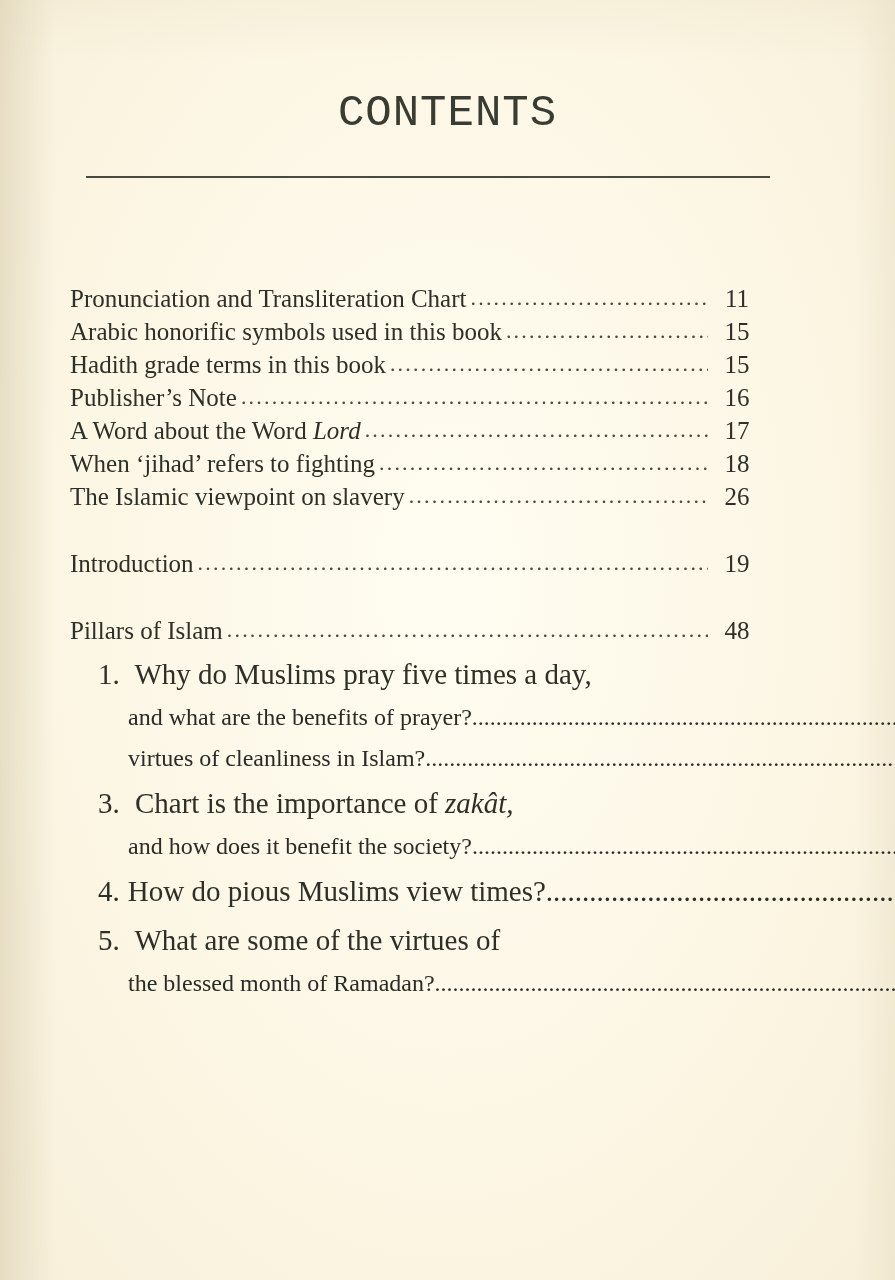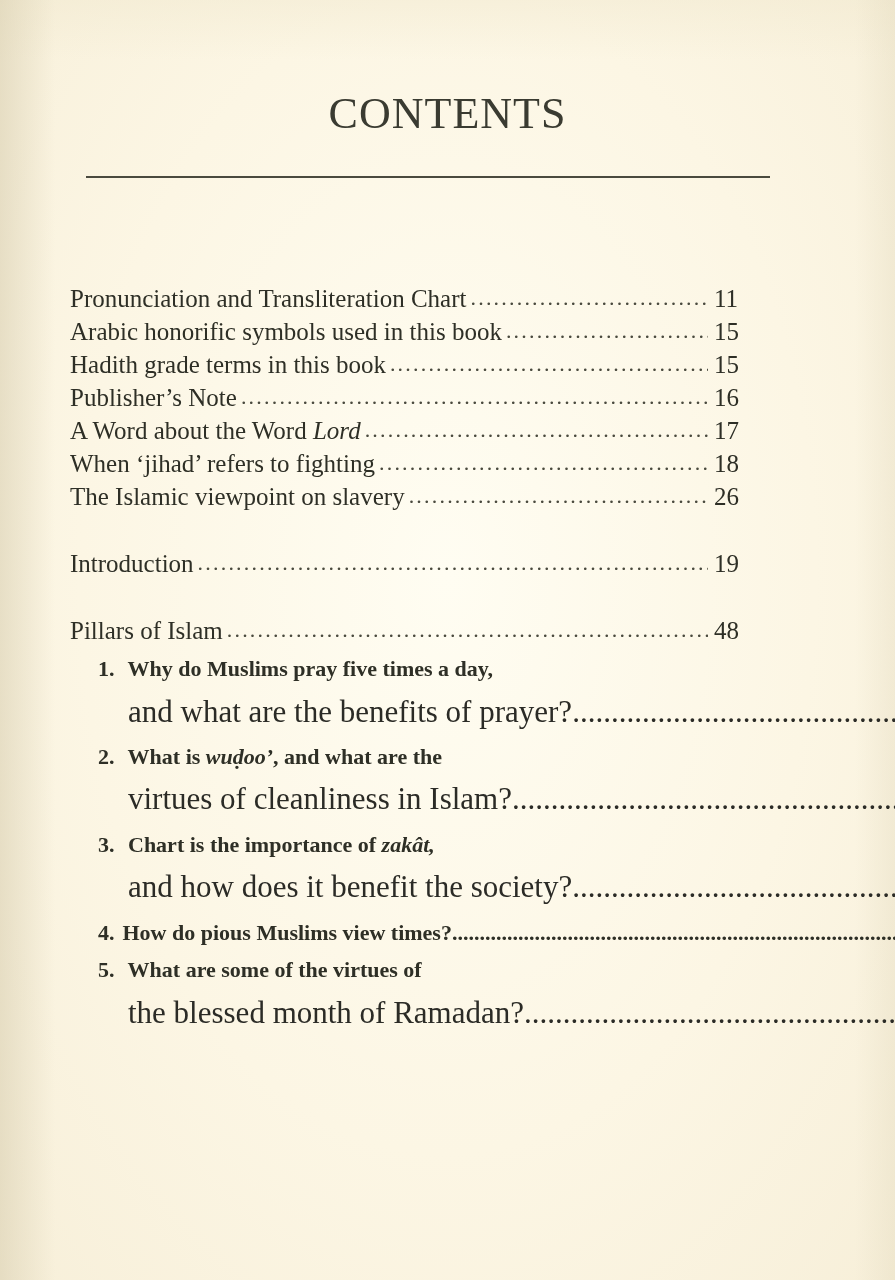--- a/index.html
+++ b/index.html
@@ -32,21 +32,21 @@
   .title {
     position: absolute;
     top: 88px;
     left: 0;
     width: 895px;
     text-align: center;
     font-size: 44px;
     letter-spacing: 1px;
     color: #3a3b31;
     font-variant: small-caps;
-    font-family: Liberation Serif, serif;
+    font-family: Liberation Mono, monospace;
   }
   .title .cap {
     font-size: 44px;
   }
   .rule {
     position: absolute;
     top: 176px;
     left: 86px;
     width: 684px;
     height: 2px;
@@ -78,40 +78,39 @@
     white-space: nowrap;
     margin: 0 6px 0 4px;
     color: #4a4a3e;
     font-size: 22px;
     letter-spacing: 2.2px;
     position: relative;
     top: -2px;
   }
   .entry .page-num {
     flex: 0 0 46px;
-    text-align: left;
+    text-align: center;
     font-size: 25px;
   }
 
   
   .qitem {
     margin-bottom: 2px;
   }
   .qline1 {
-    font-size: 22px;
+    font-size: 29px;
     line-height: 1.62;
     padding-left: 28px;
     color: #2e2f26;
     white-space: nowrap;
-    font-weight: bold;
   }
   .qline2 {
     display: flex;
     align-items: baseline;
-    font-size: 31px;
+    font-size: 24px;
     line-height: 1.62;
     padding-left: 58px;
     white-space: nowrap;
   }
   .qline1.single {
     display: flex;
     align-items: baseline;
     padding-left: 28px;
   }
   .qnum {
@@ -202,24 +201,20 @@
         <span>Why do Muslims pray five times a day,</span>
       </div>
       <div class="qline2">
         <span class="label">and what are the benefits of prayer?</span>
         <span class="leader">......................................................................................................</span>
 
       </div>
     </div>
 
     <div class="qitem">
-      <div class="qline1">
-        <span class="qnum" style="margin-right: 8px;">2.</span>
-        <span>What is </span><em>wuḍoo’</em><span>, and what are the</span>
-      </div>
       <div class="qline2">
         <span class="label">virtues of cleanliness in Islam?</span>
         <span class="leader">......................................................................................................</span>
 
       </div>
     </div>
 
     <div class="qitem">
       <div class="qline1">
         <span class="qnum" style="margin-right: 8px;">3.</span>

